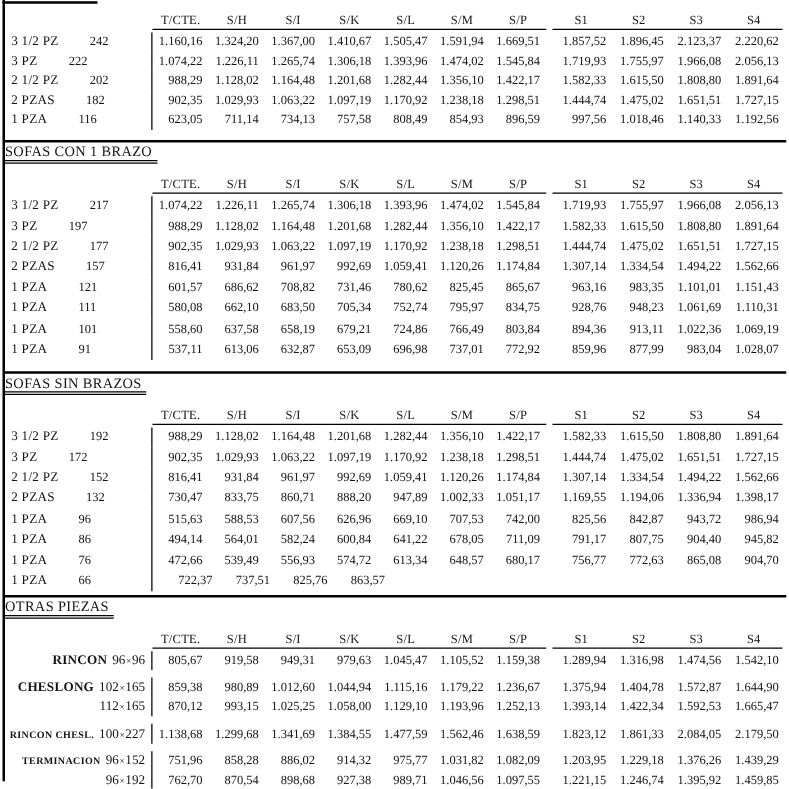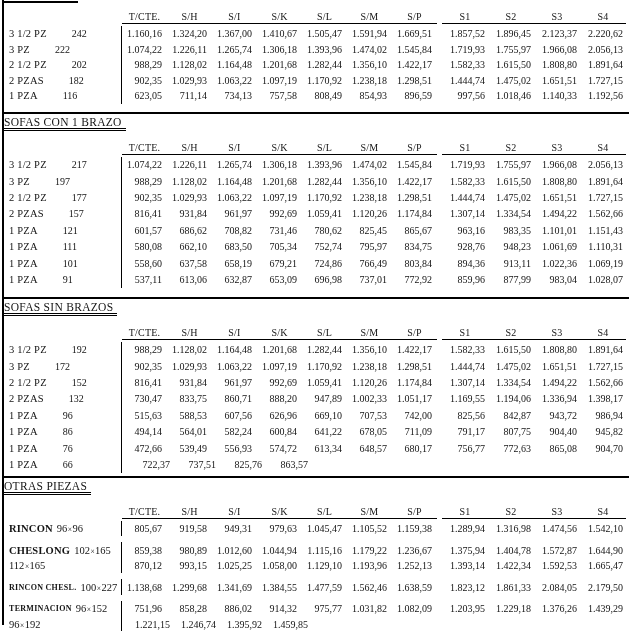--- a/index.html
+++ b/index.html
@@ -31,21 +31,21 @@
   .hcell.rr{width:46px;}
 
   .drow{display:flex;align-items:center;height:15.5px;}
   .s1 .drow,.s2 .drow{height:16.4px;}
   .lbl{
     width:118px;flex:none;box-sizing:border-box;height:100%;
     border-right:1.6px solid #000;
     display:flex;align-items:center;
     padding:0 5px;white-space:nowrap;
   }
-  .lbl.otras{gap:4px;}
+  .lbl.otras{justify-content:flex-end;gap:4px;}
   .rl{font-size:10.5px;letter-spacing:0.2px;}
   .otras .rl{font-weight:bold;}
   .rl.sc{font-size:8px;letter-spacing:0.3px;}
   .rq{font-size:10px;margin-left:25px;}
   .rsize{font-size:10.5px;}
   .times{font-size:7.5px;padding:0 0.5px;}
 
   .vgroup{display:flex;flex:none;}
   .vcell{width:45px;flex:none;box-sizing:border-box;text-align:right;padding-right:5px;font-size:10px;white-space:nowrap;}
   .vcell.rr{width:46px;padding-right:3px;}
@@ -717,20 +717,29 @@
               <div class="vcell rr">1.203,95</div>
               <div class="vcell rr">1.229,18</div>
               <div class="vcell rr">1.376,26</div>
               <div class="vcell rr">1.439,29</div>
             </div>
           </div>
           <div class="drow">
             <div class="lbl otras">
               <span class="rsize">96<span class="times">×</span>192</span>
             </div>
+            <div class="vgroup">
+              <div class="vcell">762,70</div>
+              <div class="vcell">870,54</div>
+              <div class="vcell">898,68</div>
+              <div class="vcell">927,38</div>
+              <div class="vcell">989,71</div>
+              <div class="vcell">1.046,56</div>
+              <div class="vcell">1.097,55</div>
+            </div>
             <div class="vgap"></div>
             <div class="vgroup">
               <div class="vcell rr">1.221,15</div>
               <div class="vcell rr">1.246,74</div>
               <div class="vcell rr">1.395,92</div>
               <div class="vcell rr">1.459,85</div>
             </div>
           </div>
         </div>
       </div>

